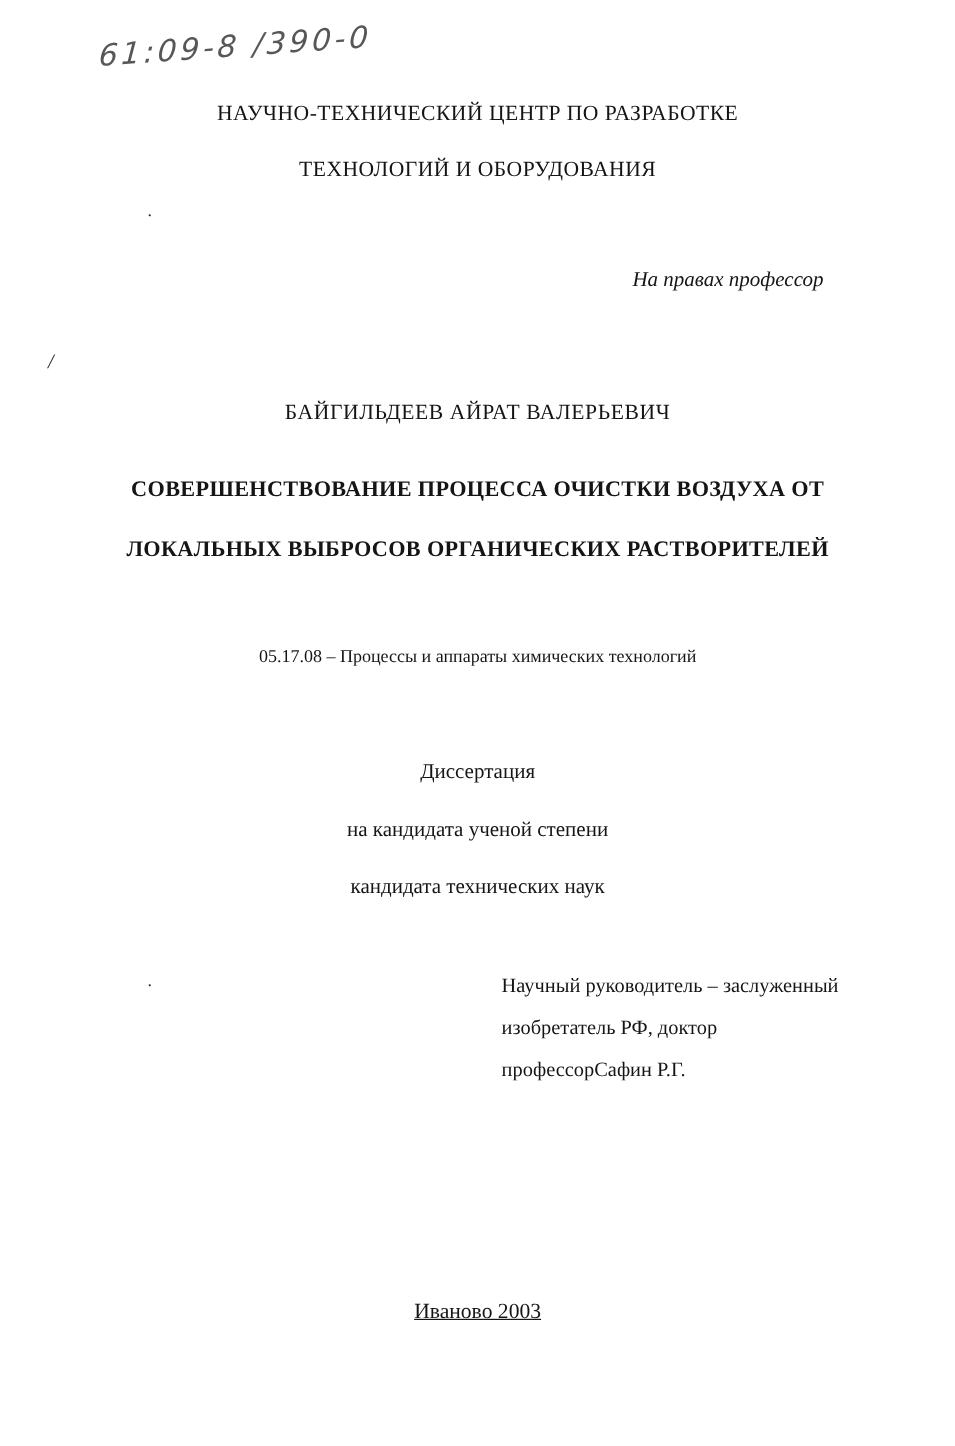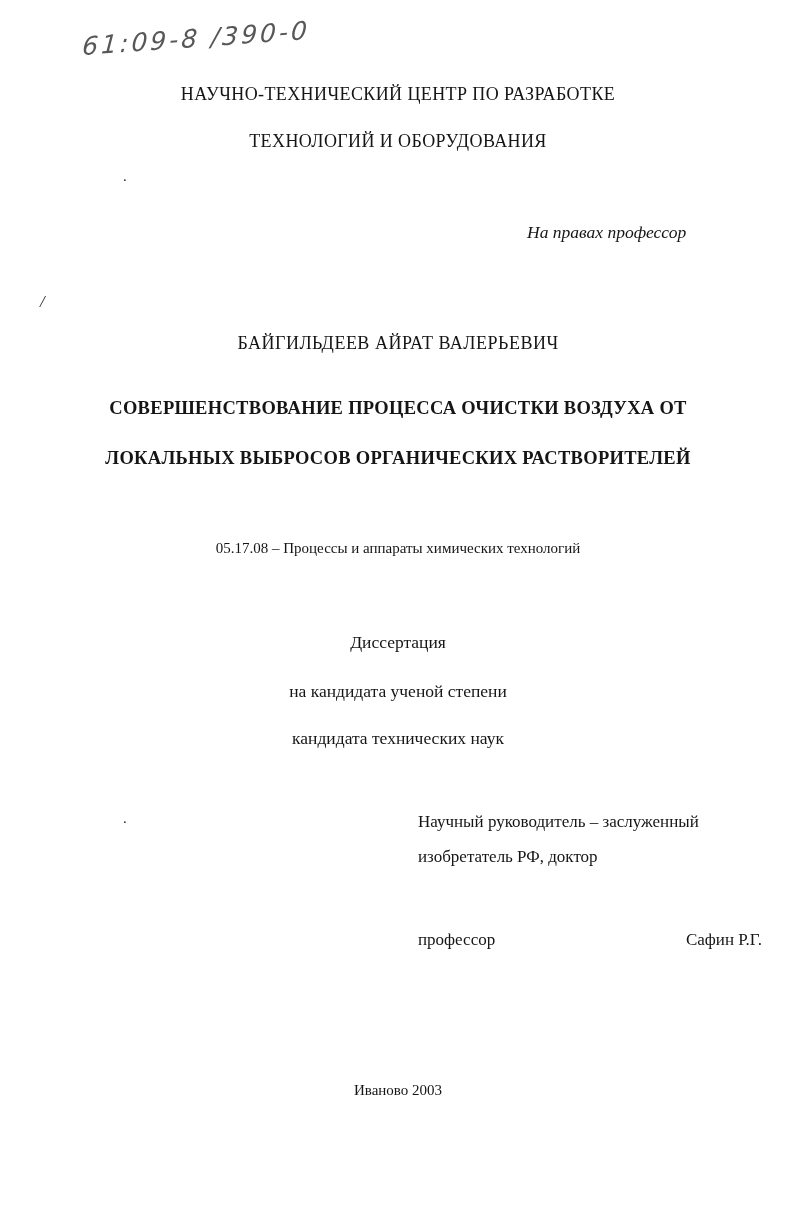--- a/index.html
+++ b/index.html
@@ -53,24 +53,23 @@
   .degree-line2 { top: 728px; font-size: 17.5px; }
   .supervisor-block {
     top: 804px;
     left: 418px;
     width: 344px;
     font-size: 17px;
     line-height: 35px;
   }
   .supervisor-last-line {
     display: flex;
-    justify-content: space-between;
-    margin-top: 48px;
+    justify-content: flex-start;
   }
-  .city-year { top: 1082px; font-size: 15px; }
+  .city-year { top: 1082px; font-size: 18px; text-decoration: underline; }
   .artifact {
     color: #2a2a2a;
     font-size: 15px;
   }
   .artifact-dot-1 { top: 168px; left: 123px; }
   .artifact-slash { top: 292px; left: 40px; font-style: italic; font-size: 17px; }
   .artifact-dot-2 { top: 810px; left: 123px; }
 </style>
 </head>
 <body>

